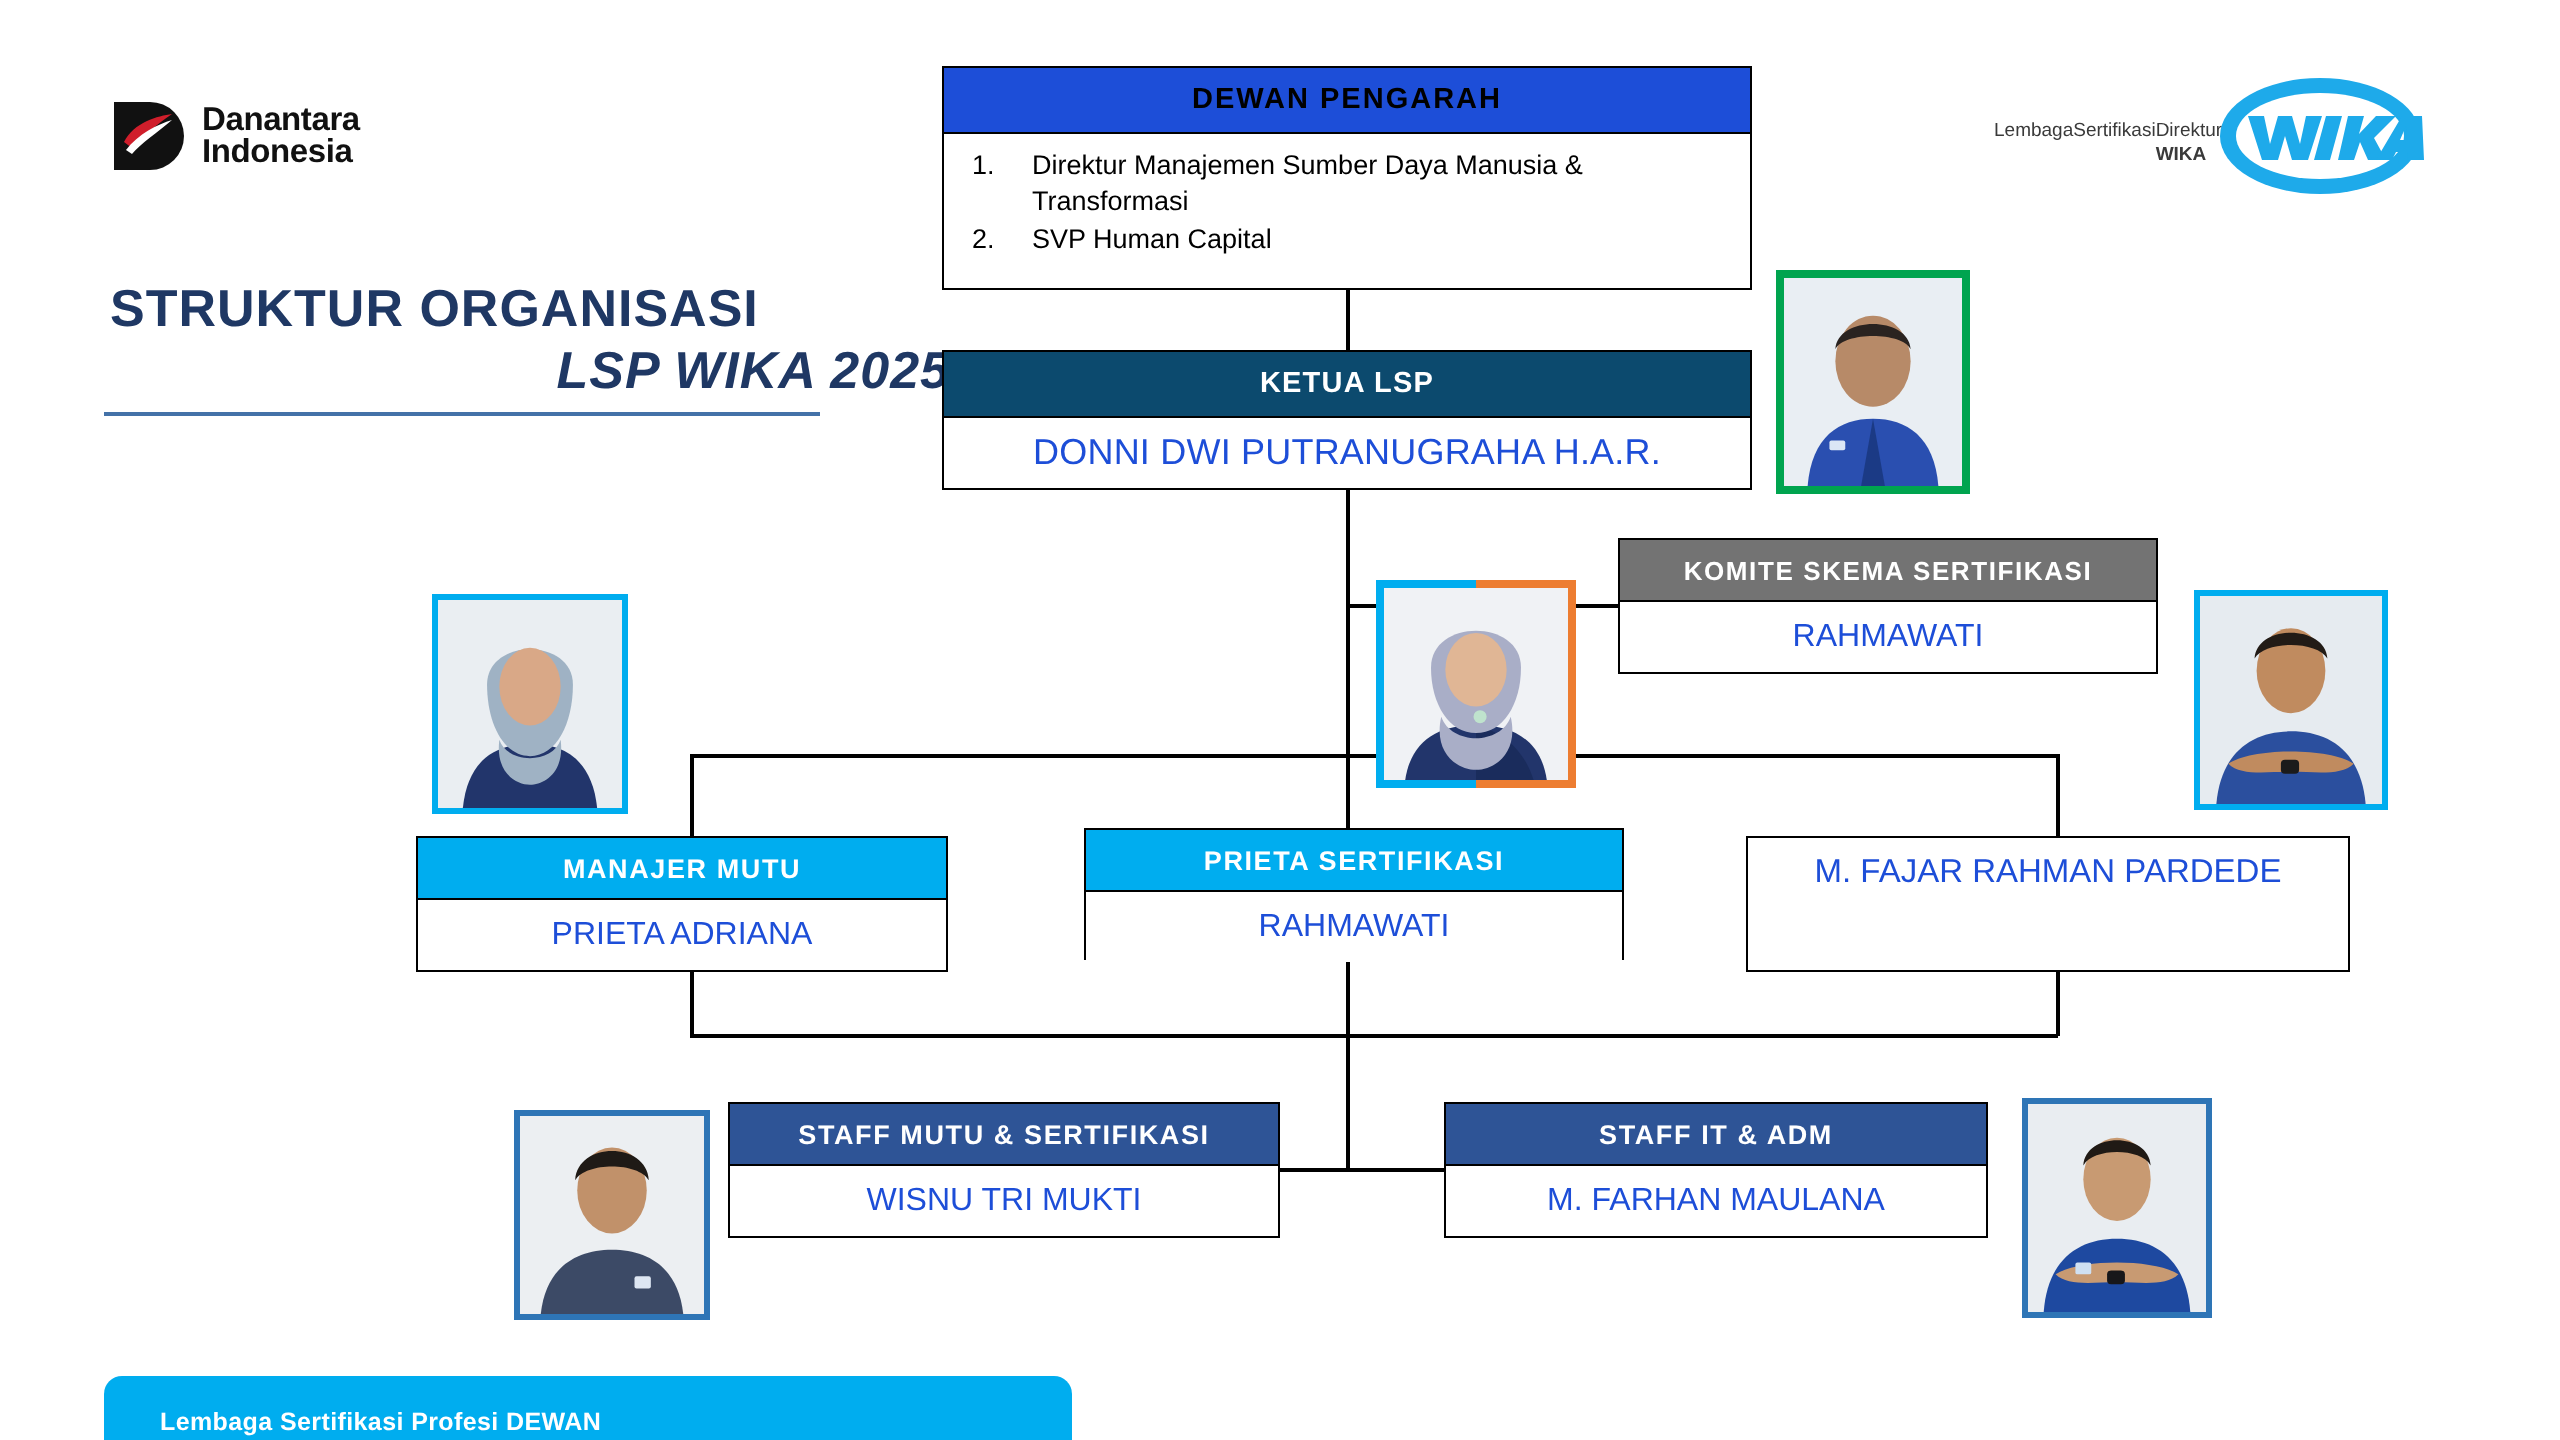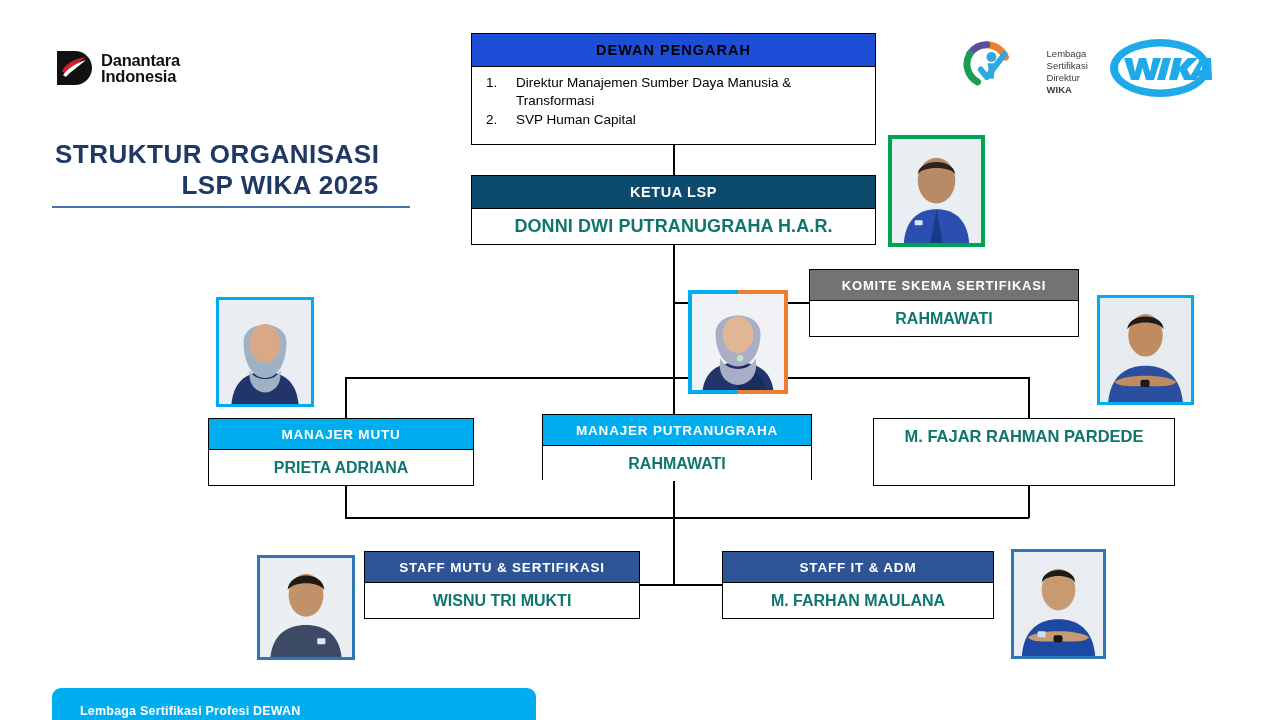--- a/index.html
+++ b/index.html
@@ -17,21 +17,21 @@
 
   
   .orgbox{position:absolute;border:1.6px solid #000;background:#fff;box-sizing:border-box;z-index:6;}
   .orgbox .hdr{
     text-align:center;font-weight:bold;color:#ffffff;
     letter-spacing:.6px;box-sizing:border-box;
     display:flex;align-items:center;justify-content:center;
     border-bottom:1.6px solid #000;
   }
   .orgbox .body{
-    background:#fff;color:#0f766e;text-align:left;font-weight:bold;
+    background:#fff;color:#1d4ed8;text-align:left;font-weight:normal;
     display:flex;align-items:center;justify-content:center;
     box-sizing:border-box;
   }
 
   
   #box-dewan{left:471px;top:29px;width:405px;height:112px;}
   #box-dewan .hdr{height:33px;background:#1d4ed8;color:#000;font-size:14.5px;letter-spacing:1px;}
   #box-dewan .body{
     display:block;text-align:left;font-weight:normal;
     font-size:13.5px;color:#000;padding:7px 0 0 0;height:77px;
@@ -95,32 +95,32 @@
   #photo-wisnu{left:257px;top:551px;width:98px;height:105px;}
   #photo-farhan{left:1011px;top:545px;width:95px;height:110px;}
 
   
   #title-block{left:55px;top:135px;width:420px;}
   .title-txt{
     font-size:26px;font-weight:bold;color:#1f3864;
     letter-spacing:.5px;line-height:1.18;margin:0;
     font-family:"Liberation Sans", sans-serif;
   }
-  .title-l2{text-align:center;padding-left:30px;}
+  .title-l2{text-align:right;padding-left:30px;font-style:italic;}
   #title-rule{left:52px;top:202px;width:358px;height:2.4px;background:#4472a8;}
 
   
   #logo-danantara{left:55px;top:42px;width:200px;height:44px;display:flex;align-items:center;gap:8px;}
   .dnt-mark{width:38px;height:38px;position:relative;}
   .dnt-words{display:flex;flex-direction:column;line-height:1.0;}
   .dnt-words span{font-size:16.5px;font-weight:bold;color:#111;letter-spacing:-.2px;}
 
   
   #logo-lsp{left:962px;top:32px;width:132px;height:72px;display:flex;align-items:center;gap:5px;}
-  .lsp-words{display:flex;flex-direction:column;font-size:9.5px;color:#3a3a3a;line-height:1.28;margin-left:30px;}
+  .lsp-words{display:flex;font-size:9.5px;color:#3a3a3a;line-height:1.28;margin-left:30px;}
   .lsp-words b{font-weight:bold;}
 
   
   #logo-wika{left:1108px;top:33px;width:104px;height:62px;}
 
   
   #footer-bar{
     left:52px;top:684px;width:484px;height:48px;
     background:#00adef;border-radius:9px 9px 0 0;z-index:9;
   }
@@ -229,21 +229,21 @@
   <div class="orgbox" id="box-komite">
     <div class="hdr">KOMITE SKEMA SERTIFIKASI</div>
     <div class="body">RAHMAWATI</div>
   </div>
 
   <div class="orgbox mgr" id="box-mgr-mutu">
     <div class="hdr">MANAJER MUTU</div>
     <div class="body">PRIETA ADRIANA</div>
   </div>
   <div class="orgbox mgr" id="box-mgr-sert">
-    <div class="hdr">MANAJER PUTRANUGRAHA</div>
+    <div class="hdr">PRIETA SERTIFIKASI</div>
     <div class="body">RAHMAWATI</div>
   </div>
   <div class="orgbox mgr" id="box-mgr-adm">
     <div class="body">M. FAJAR RAHMAN PARDEDE</div>
   </div>
 
   <div class="orgbox stf" id="box-stf-it">
     <div class="hdr">STAFF IT &amp; ADM</div>
     <div class="body">M. FARHAN MAULANA</div>
   </div>

